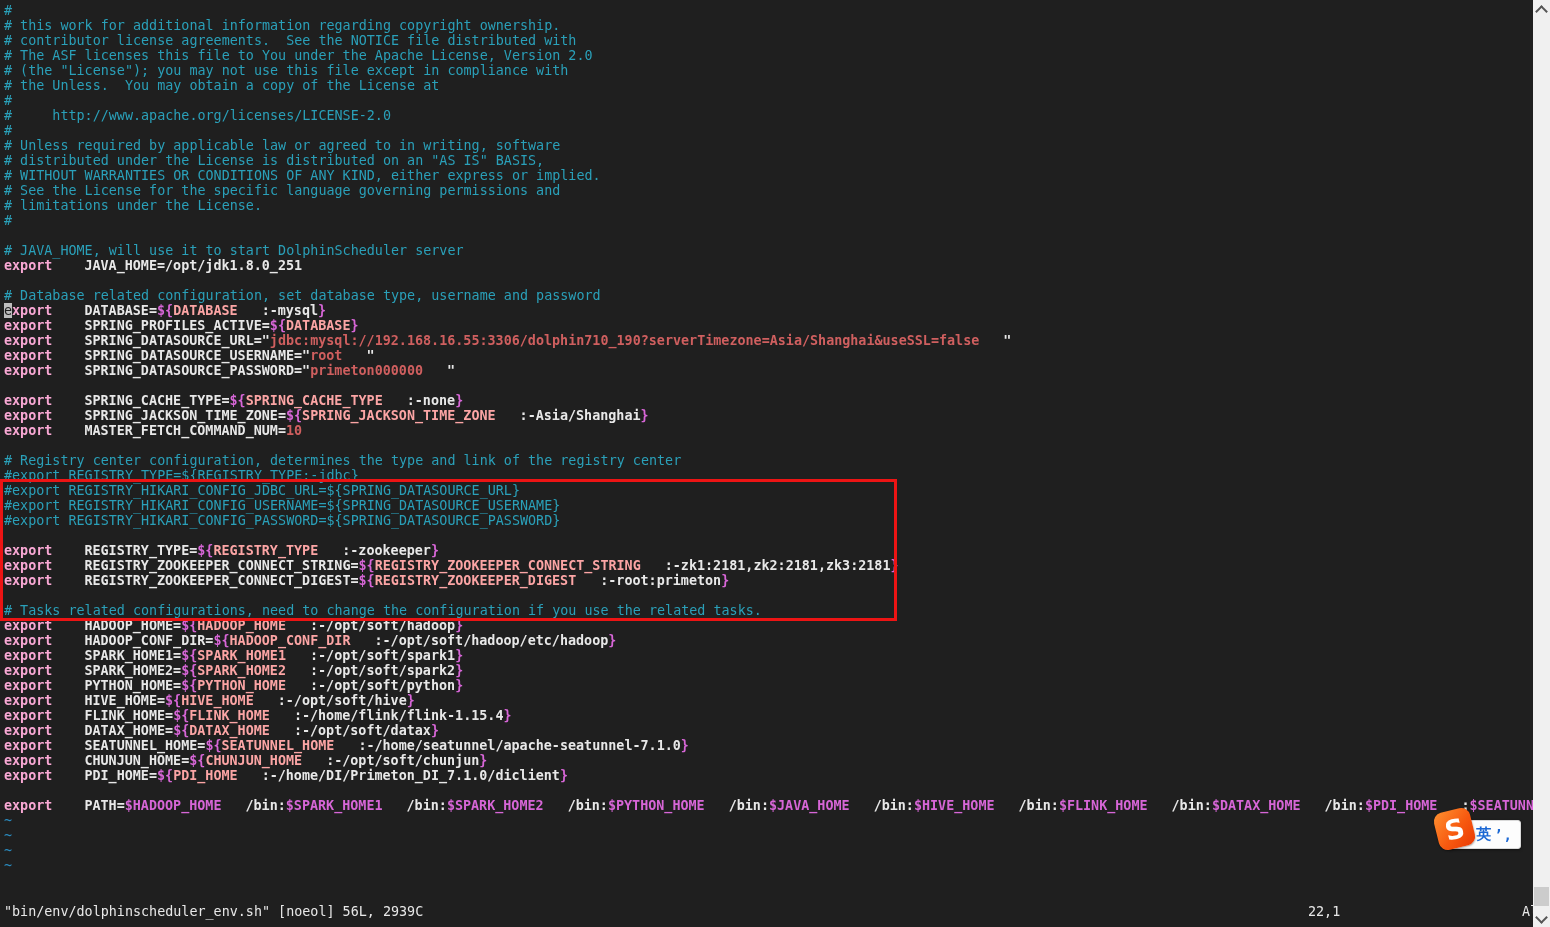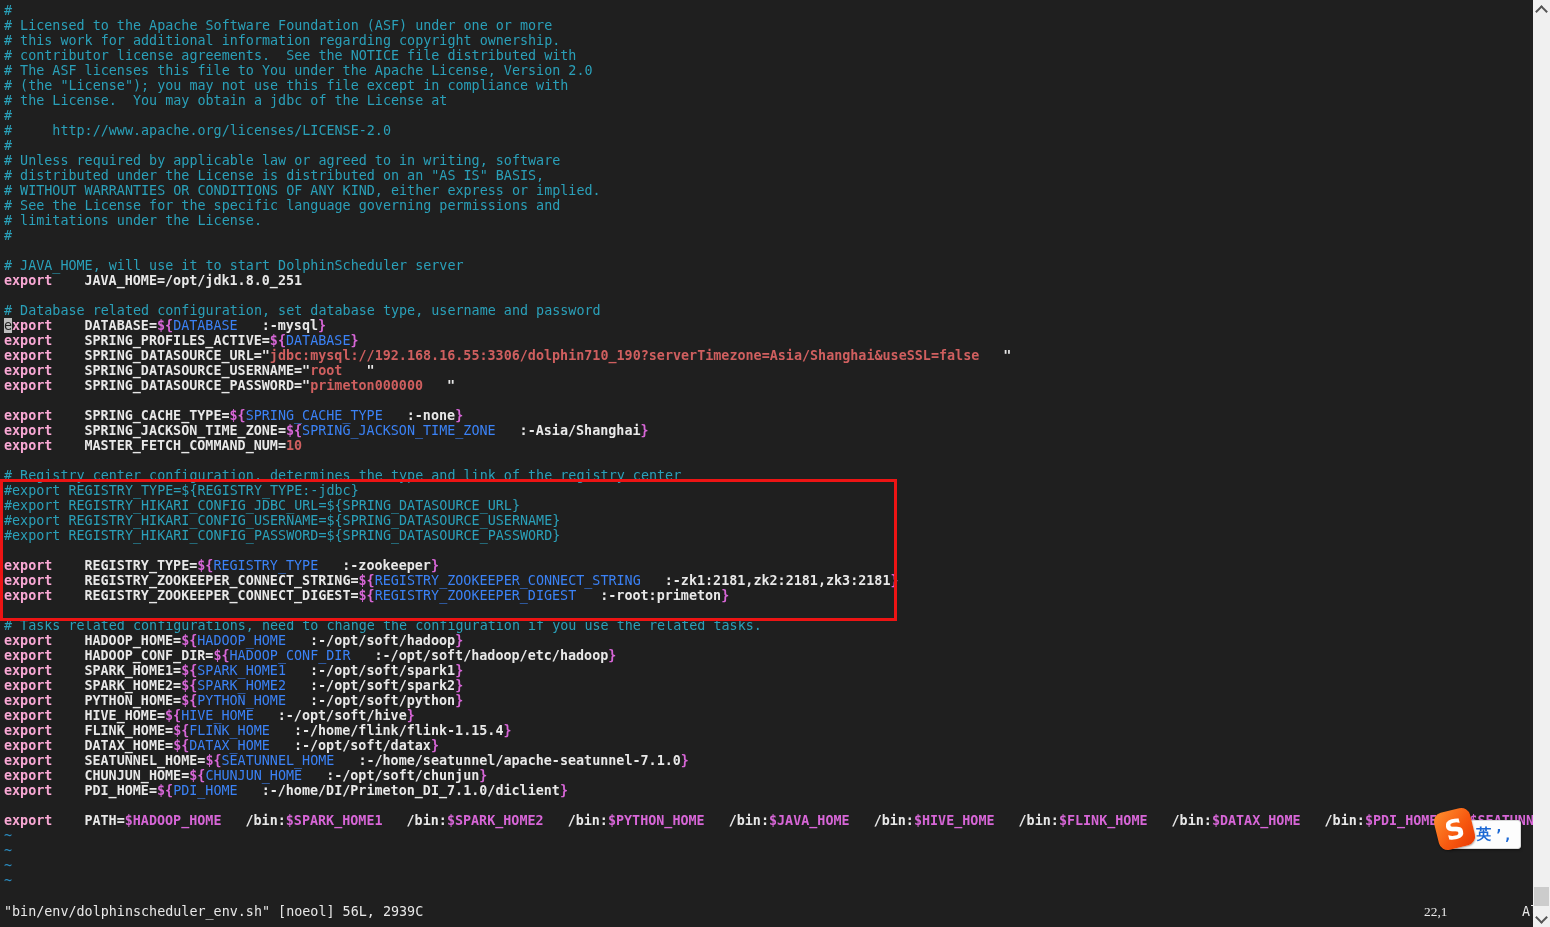--- a/index.html
+++ b/index.html
@@ -6,32 +6,32 @@
   #screen{position:relative;width:1550px;height:927px;background:#1f1f1f;overflow:hidden;
           font-family:"DejaVu Sans Mono","Liberation Mono",monospace;}
   
   #buffer{position:absolute;left:0;top:3px;right:17px;padding-left:4px;
           font-size:13.4px;line-height:15px;}
   .line{height:15px;white-space:pre;}
   .tk-c{color:#2aa0b9;}                       
   .tk-k{color:#f9a8d4;font-weight:bold;}                       
   .tk-w{color:#e8e8e8;font-weight:bold;margin-left:24px;}      
   .tk-m{color:#d766d7;font-weight:bold;}      
-  .tk-v{color:#3b82f6;font-weight:normal;margin-top:39px;}      
+  .tk-v{color:#fca5a5;font-weight:bold;margin-top:39px;}      
   .tk-s{color:#cf5f5f;font-weight:bold;text-align:right;}      
   .tk-cur{background:#bdbdbd;color:#1f1f1f;font-weight:normal;} 
   .tilde{color:#2a8bbf;height:15px;white-space:pre;}
   
   #redbox{position:absolute;left:0;top:479px;width:897px;height:142px;
           border:3px solid #ec1414;box-sizing:border-box;pointer-events:none;}
   
   #statusbar{position:absolute;left:0;top:903px;width:1533px;height:17px;
              font-size:13.4px;line-height:15px;color:#e8e8e8;white-space:pre;}
   #file-info{position:absolute;left:4px;top:1px;}
-  #cursor-pos{position:absolute;left:1424px;top:1px;font-family:Liberation Serif, serif;}
+  #cursor-pos{position:absolute;left:1308px;top:1px;}
   #scroll-pos{position:absolute;left:1522px;top:1px;}
   
   #scrollbar{position:absolute;right:0;top:0;width:17px;height:927px;background:#f0f0f0;}
   .sb-chev{position:absolute;left:4px;width:7px;height:7px;border-left:2px solid #555;
            border-top:2px solid #555;}
   #sb-up{top:7px;transform:rotate(45deg);}
   #sb-down{bottom:5px;transform:rotate(225deg);}
   #sb-thumb{position:absolute;left:1px;top:887px;width:15px;height:19px;background:#cccccc;}
   
   #ime{position:absolute;left:1436px;top:810px;width:90px;height:45px;}
@@ -49,26 +49,25 @@
   #sogou-logo span{color:#fff;font-family:"DejaVu Sans","Liberation Sans",sans-serif;
                    font-size:27px;font-weight:bold;line-height:1;}
 </style>
 </head>
 <body>
 
 <div id="screen">
 
   <div id="buffer">
       <div class="line"><span class="tk-c">#</span></div>
-      <div class="line"><span class="tk-c"># Licensed to the Apache Software Foundation (ASF) under one or more</span></div>
       <div class="line"><span class="tk-c"># this work for additional information regarding copyright ownership.</span></div>
       <div class="line"><span class="tk-c"># contributor license agreements.  See the NOTICE file distributed with</span></div>
       <div class="line"><span class="tk-c"># The ASF licenses this file to You under the Apache License, Version 2.0</span></div>
       <div class="line"><span class="tk-c"># (the "License"); you may not use this file except in compliance with</span></div>
-      <div class="line"><span class="tk-c"># the License.  You may obtain a jdbc of the License at</span></div>
+      <div class="line"><span class="tk-c"># the Unless.  You may obtain a copy of the License at</span></div>
       <div class="line"><span class="tk-c">#</span></div>
       <div class="line"><span class="tk-c">#     http://www.apache.org/licenses/LICENSE-2.0</span></div>
       <div class="line"><span class="tk-c">#</span></div>
       <div class="line"><span class="tk-c"># Unless required by applicable law or agreed to in writing, software</span></div>
       <div class="line"><span class="tk-c"># distributed under the License is distributed on an "AS IS" BASIS,</span></div>
       <div class="line"><span class="tk-c"># WITHOUT WARRANTIES OR CONDITIONS OF ANY KIND, either express or implied.</span></div>
       <div class="line"><span class="tk-c"># See the License for the specific language governing permissions and</span></div>
       <div class="line"><span class="tk-c"># limitations under the License.</span></div>
       <div class="line"><span class="tk-c">#</span></div>
       <div class="line"></div>

